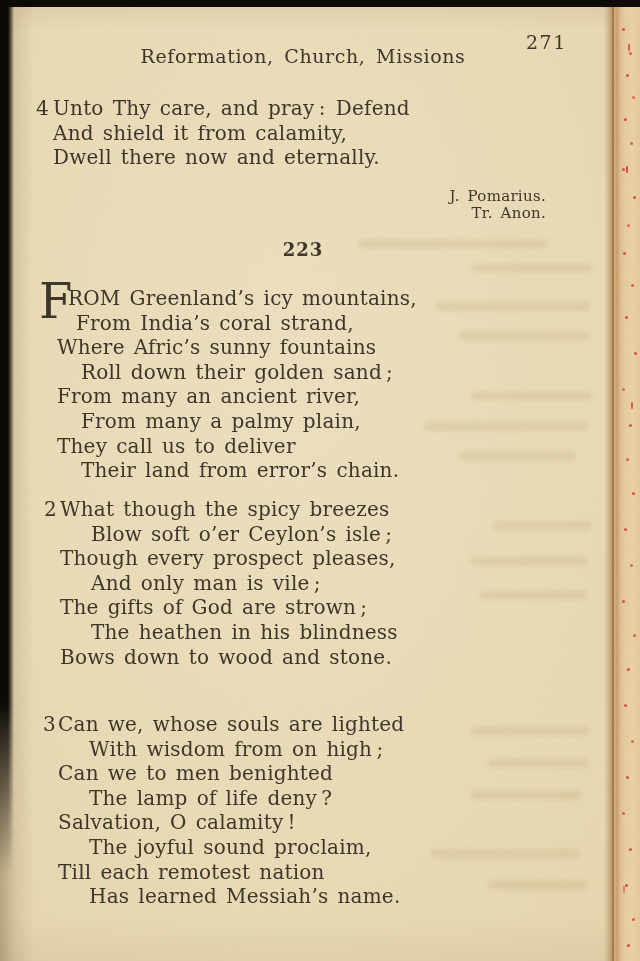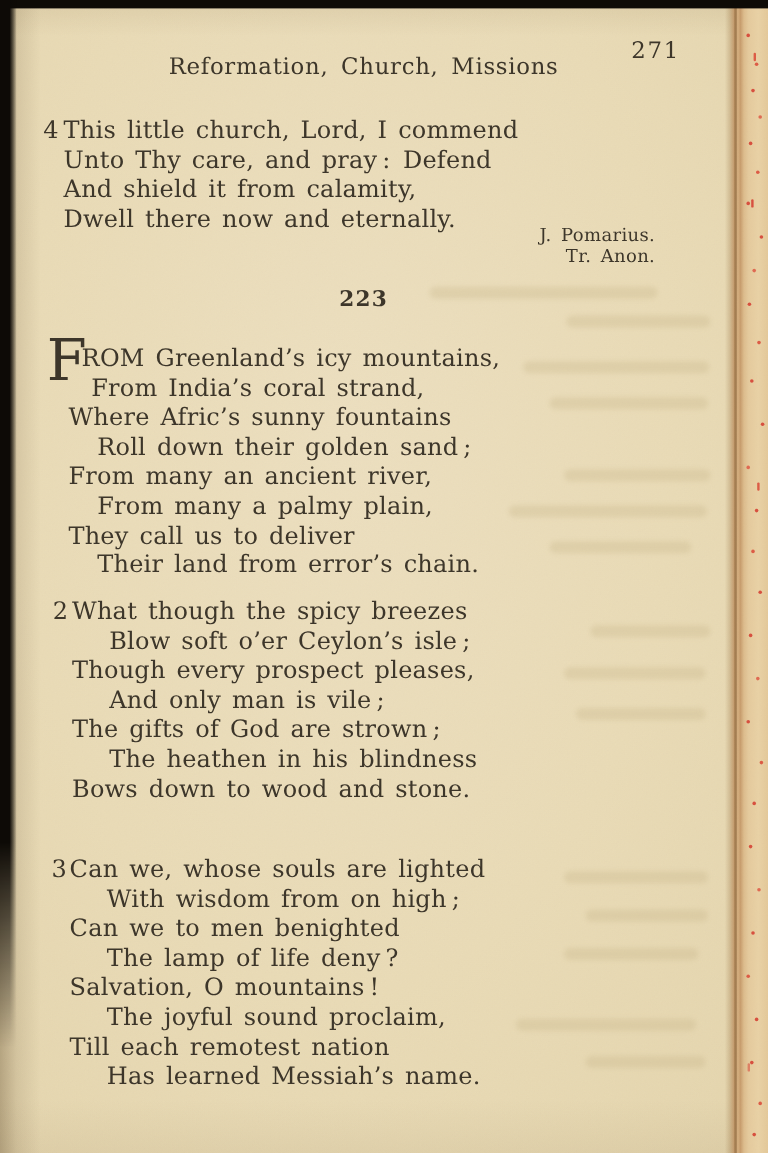--- a/index.html
+++ b/index.html
@@ -124,21 +124,20 @@
     <div class="ghost g12"></div>
     <div class="ghost g13"></div>
     <div class="ghost g14"></div>
     <div class="ghost g15"></div>
 
     <div class="center-band header-title">Reformation, Church, Missions</div>
     <div class="page-num">271</div>
 
     <section class="stanza verse4">
       <span class="vnum">4</span>
-      <div class="line">This little church, Lord, I commend</div>
       <div class="line">Unto Thy care, and pray : Defend</div>
       <div class="line">And shield it from calamity,</div>
       <div class="line">Dwell there now and eternally.</div>
     </section>
 
     <div class="attrib">
       <div>J. Pomarius.</div>
       <div>Tr. Anon.</div>
     </div>
 
@@ -166,21 +165,21 @@
       <div class="line">The heathen in his blindness</div>
       <div class="line">Bows down to wood and stone.</div>
     </section>
 
     <section class="stanza stanza3">
       <span class="vnum">3</span>
       <div class="line">Can we, whose souls are lighted</div>
       <div class="line">With wisdom from on high ;</div>
       <div class="line">Can we to men benighted</div>
       <div class="line">The lamp of life deny ?</div>
-      <div class="line">Salvation, O mountains !</div>
+      <div class="line">Salvation, O calamity !</div>
       <div class="line">The joyful sound proclaim,</div>
       <div class="line">Till each remotest nation</div>
       <div class="line">Has learned Messiah’s name.</div>
     </section>
 
     <div class="edge-strip"></div>
     <div class="edge-line"></div>
     <div class="speckles"></div>
     <div class="speckles2"></div>
 

